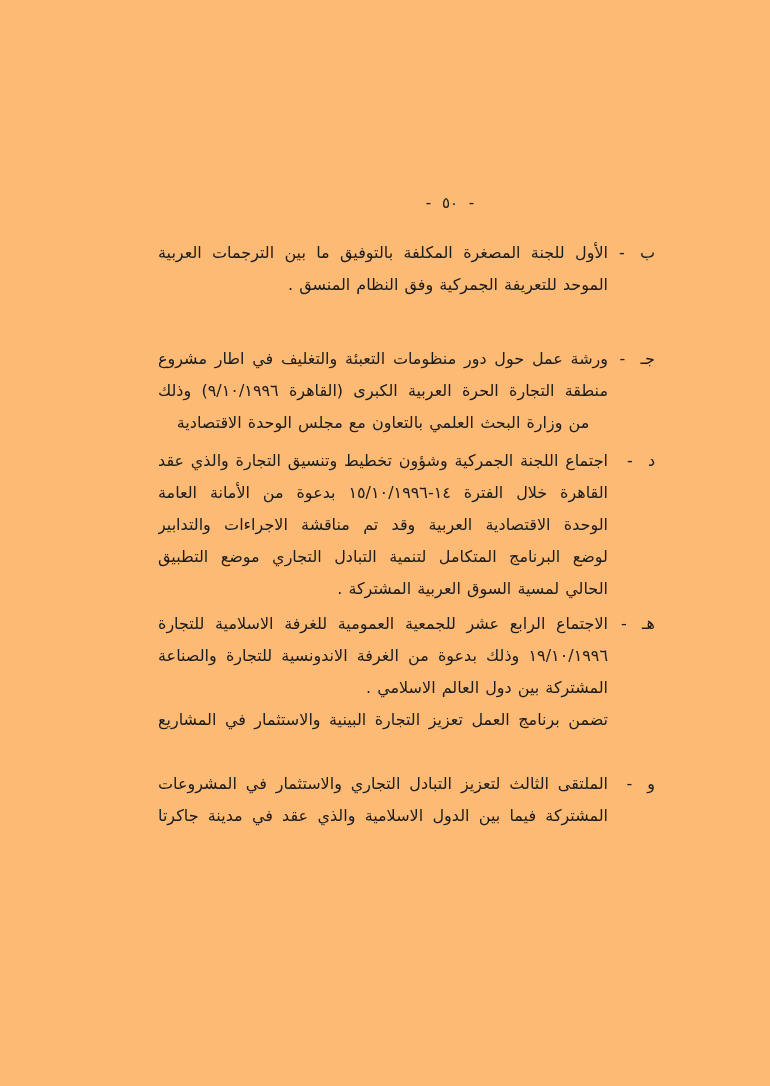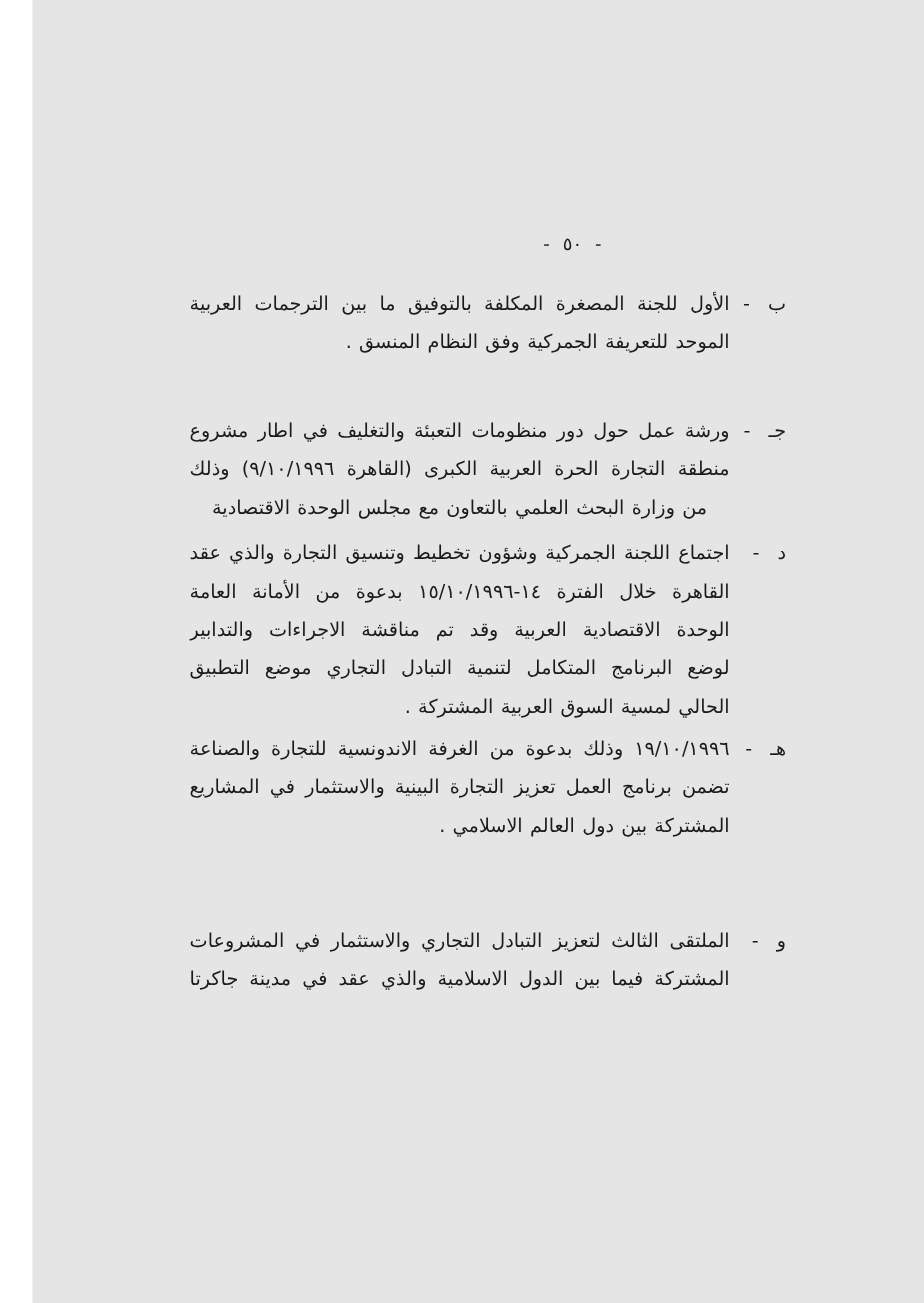--- a/index.html
+++ b/index.html
@@ -11,22 +11,21 @@
     height: 1086px;
     background: #ffffff;
     position: relative;
     overflow: hidden;
     font-family: "DejaVu Sans", sans-serif;
     color: #1b1b1b;
   }
   .page {
     position: absolute;
     inset: 0;
-    background: #e5e5e5;
-    margin-left: 27px;
+    background: #fdba74;
   }
   .page-number {
     position: absolute;
     top: 194px;
     left: 330px;
     width: 240px;
     text-align: center;
     direction: rtl;
     font-size: 15px;
     word-spacing: 6px;
@@ -102,23 +101,24 @@
       <div class="line">القاهرة خلال الفترة ١٤-١٥/١٠/١٩٩٦ بدعوة من الأمانة العامة لمجلس</div>
       <div class="line">الوحدة الاقتصادية العربية وقد تم مناقشة الاجراءات والتدابير المتخذة</div>
       <div class="line">لوضع البرنامج المتكامل لتنمية التبادل التجاري موضع التطبيق والموقف</div>
       <div class="line last">الحالي لمسية السوق العربية المشتركة .</div>
     </div>
   </section>
 
   <section class="para para-h">
     <div class="marker">هـ -</div>
     <div class="text-col">
+      <div class="line">الاجتماع الرابع عشر للجمعية العمومية للغرفة الاسلامية للتجارة</div>
       <div class="line">١٩/١٠/١٩٩٦ وذلك بدعوة من الغرفة الاندونسية للتجارة والصناعة وقد</div>
+      <div class="line last">المشتركة بين دول العالم الاسلامي .</div>
       <div class="line">تضمن برنامج العمل تعزيز التجارة البينية والاستثمار في المشاريع</div>
-      <div class="line last">المشتركة بين دول العالم الاسلامي .</div>
     </div>
   </section>
 
   <section class="para para-w">
     <div class="marker">و -</div>
     <div class="text-col">
       <div class="line">الملتقى الثالث لتعزيز التبادل التجاري والاستثمار في المشروعات</div>
       <div class="line">المشتركة فيما بين الدول الاسلامية والذي عقد في مدينة جاكرتا</div>
     </div>
   </section>

